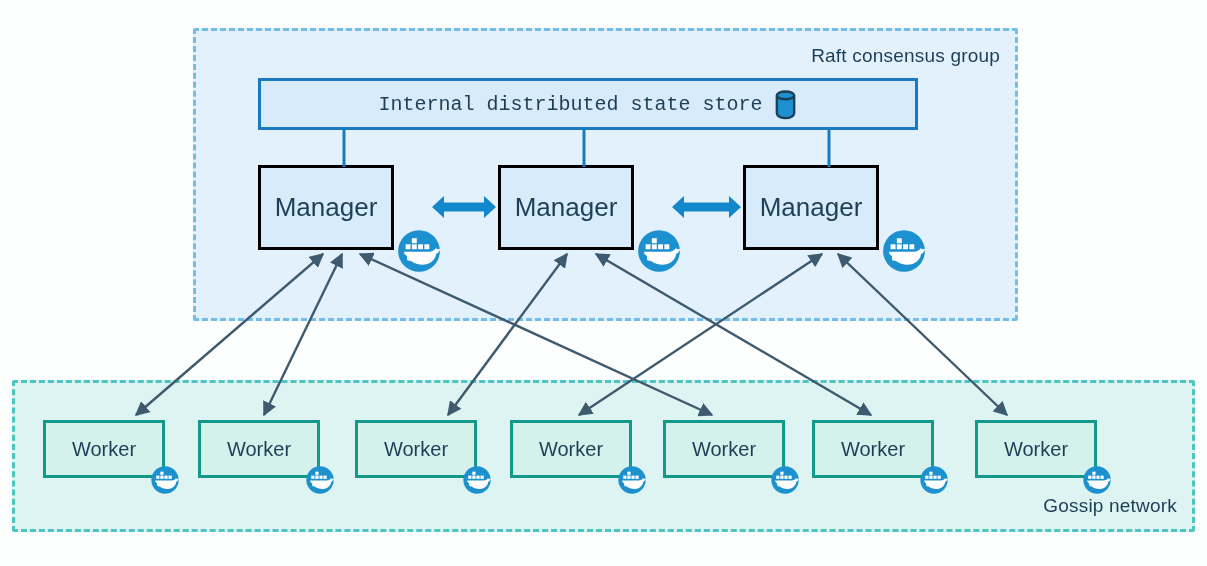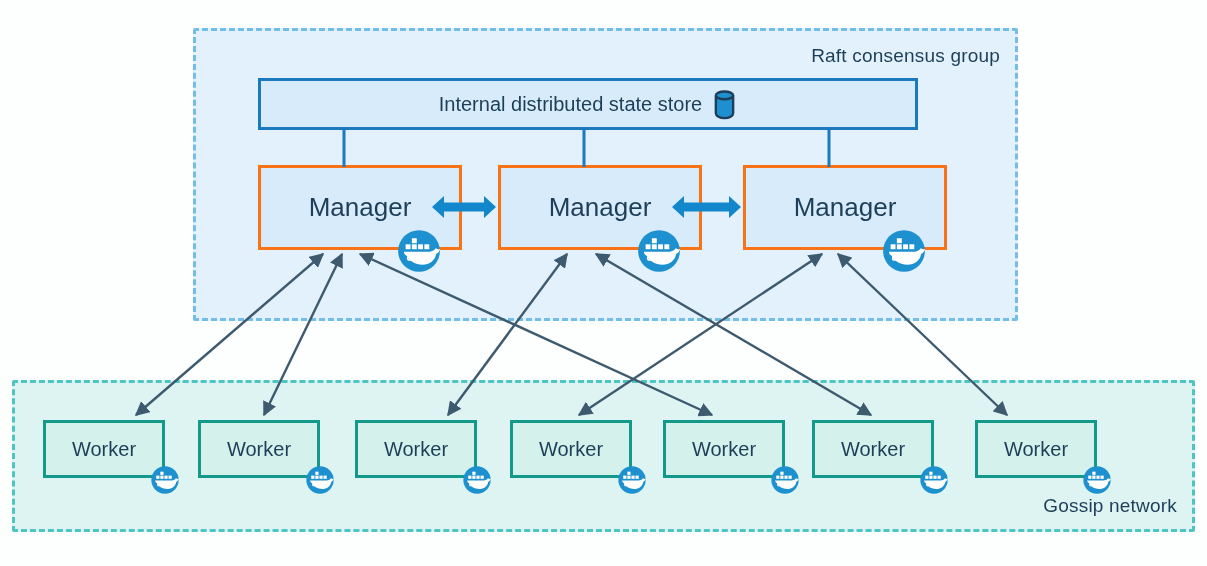--- a/index.html
+++ b/index.html
@@ -16,25 +16,25 @@
     background:#def4f3;border:3px dashed #4cc5c3;box-sizing:border-box;border-radius:2px;
   }
   .zone-label{
     position:absolute;font-size:19px;letter-spacing:.2px;color:#1d3e57;white-space:nowrap;margin-left:44px;
   }
   .raft-label{top:45px;right:207px;}
   .gossip-label{top:495px;right:30px;text-align:right;}
   .store{
     position:absolute;left:258px;top:78px;width:660px;height:52px;box-sizing:border-box;
     background:#d7ebfa;border:3px solid #1b79bd;
-    display:flex;align-items:center;justify-content:center;gap:10px;font-size:20px;
+    display:flex;align-items:center;justify-content:center;gap:10px;font-size:20px;font-family:Liberation Mono, monospace;
   }
   .manager{
-    position:absolute;top:165px;width:204px;height:85px;box-sizing:border-box;
-    background:#d7ebfa;border:3px solid #f97316;
+    position:absolute;top:165px;width:136px;height:85px;box-sizing:border-box;
+    background:#d7ebfa;border:3px solid #000000;
     display:flex;align-items:center;justify-content:center;font-size:26px;
   }
   .worker{
     position:absolute;top:420px;width:122px;height:58px;box-sizing:border-box;
     background:#d5f1ec;border:3px solid #12998a;
     display:flex;align-items:center;justify-content:center;font-size:20px;
   }
   .overlay{position:absolute;left:0;top:0;width:1207px;height:566px;pointer-events:none;}
   .badge{position:absolute;pointer-events:none;}
   .hidden-defs{position:absolute;width:0;height:0;overflow:hidden;}

